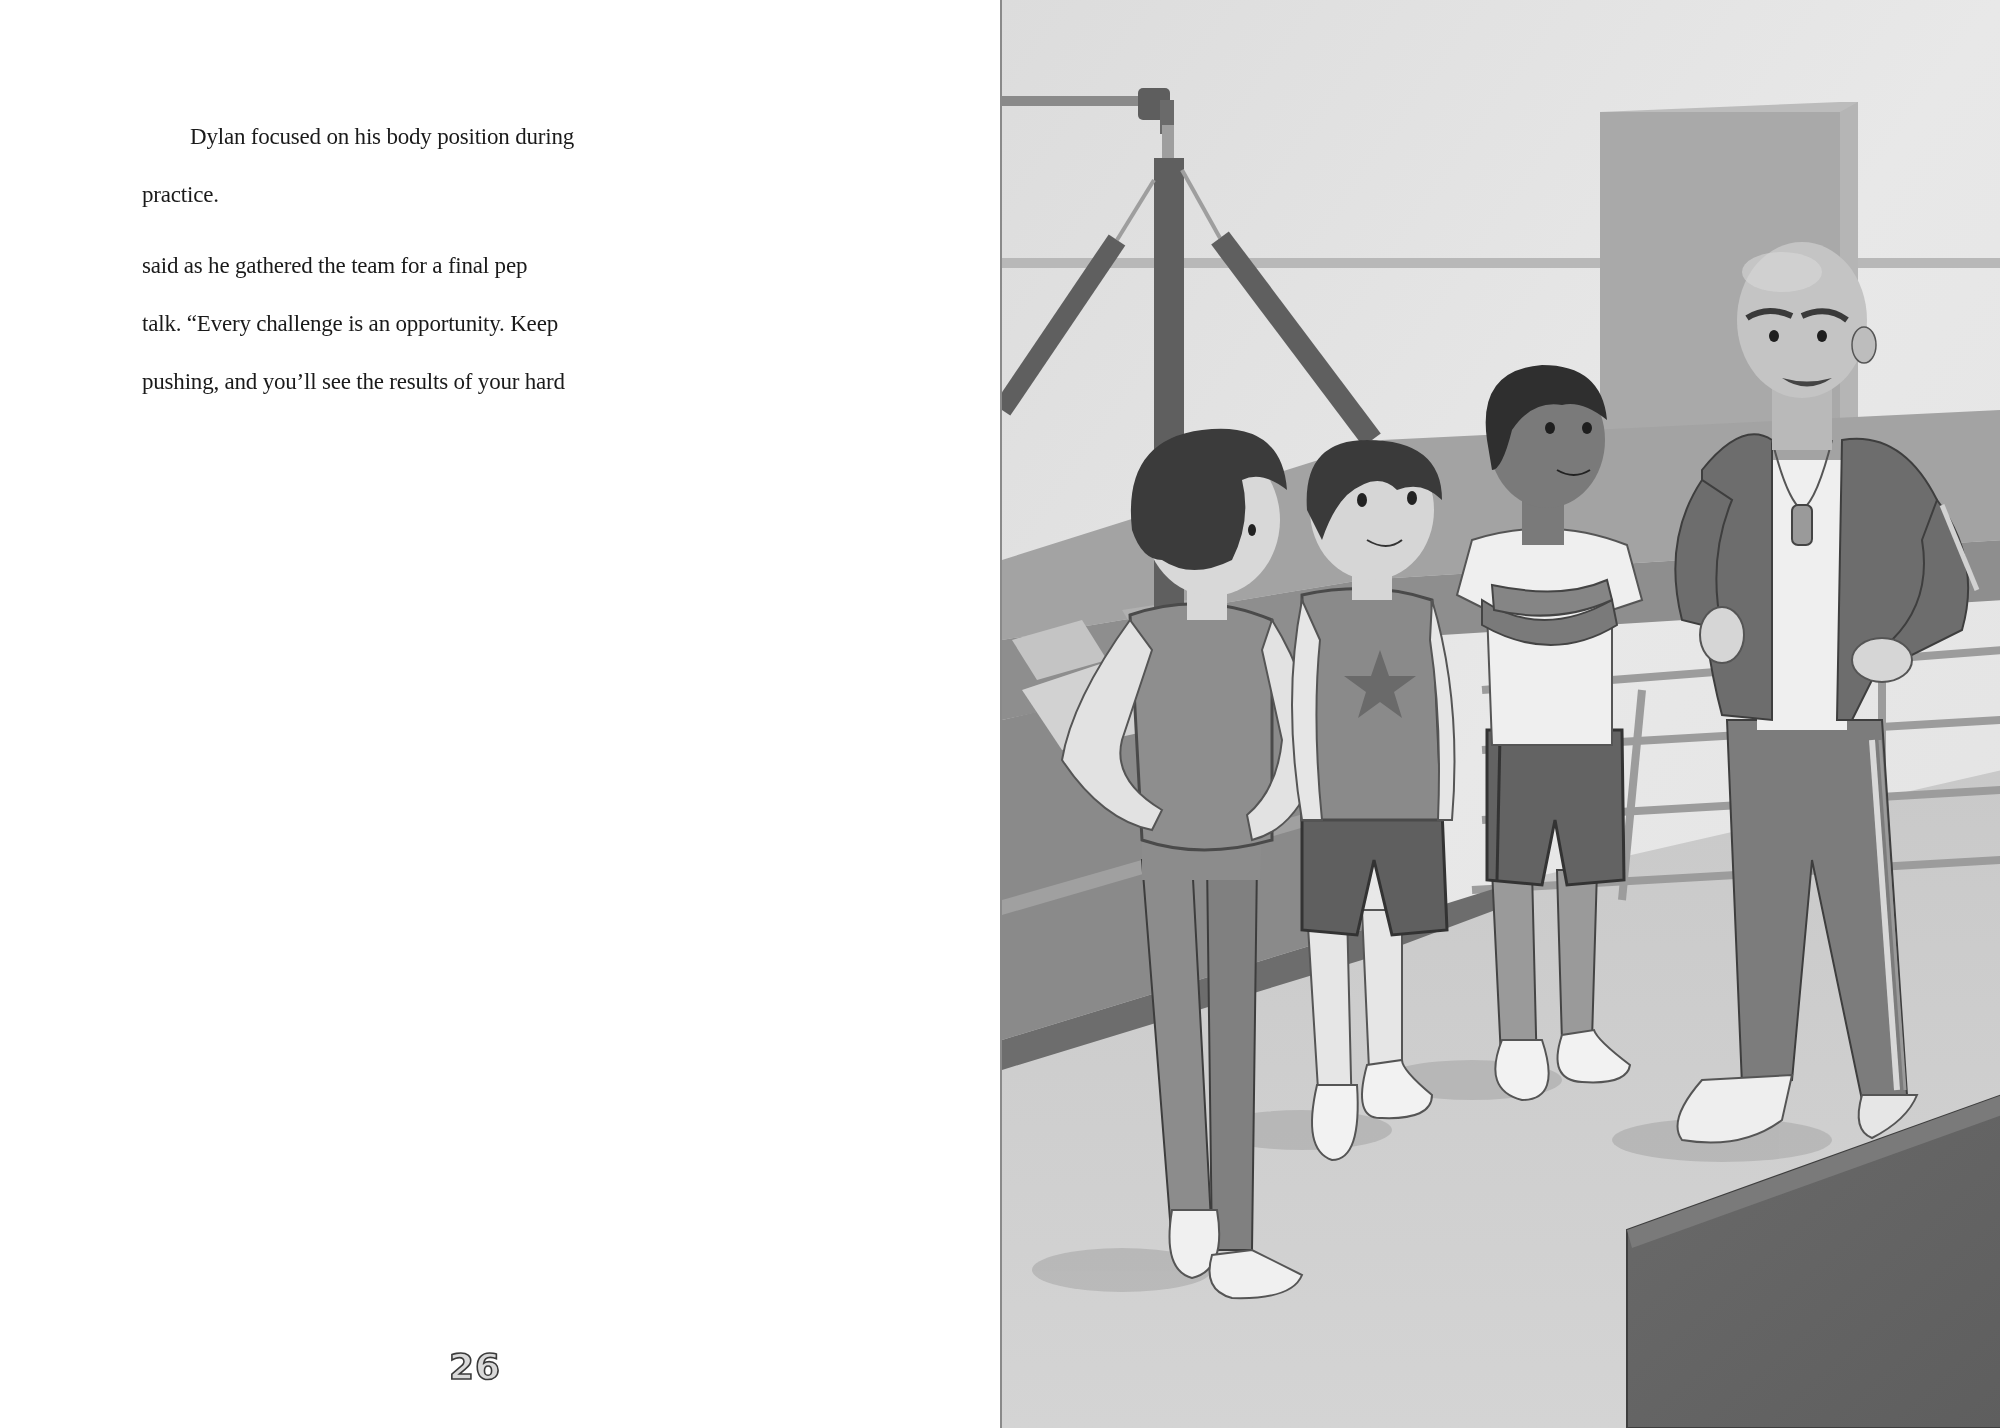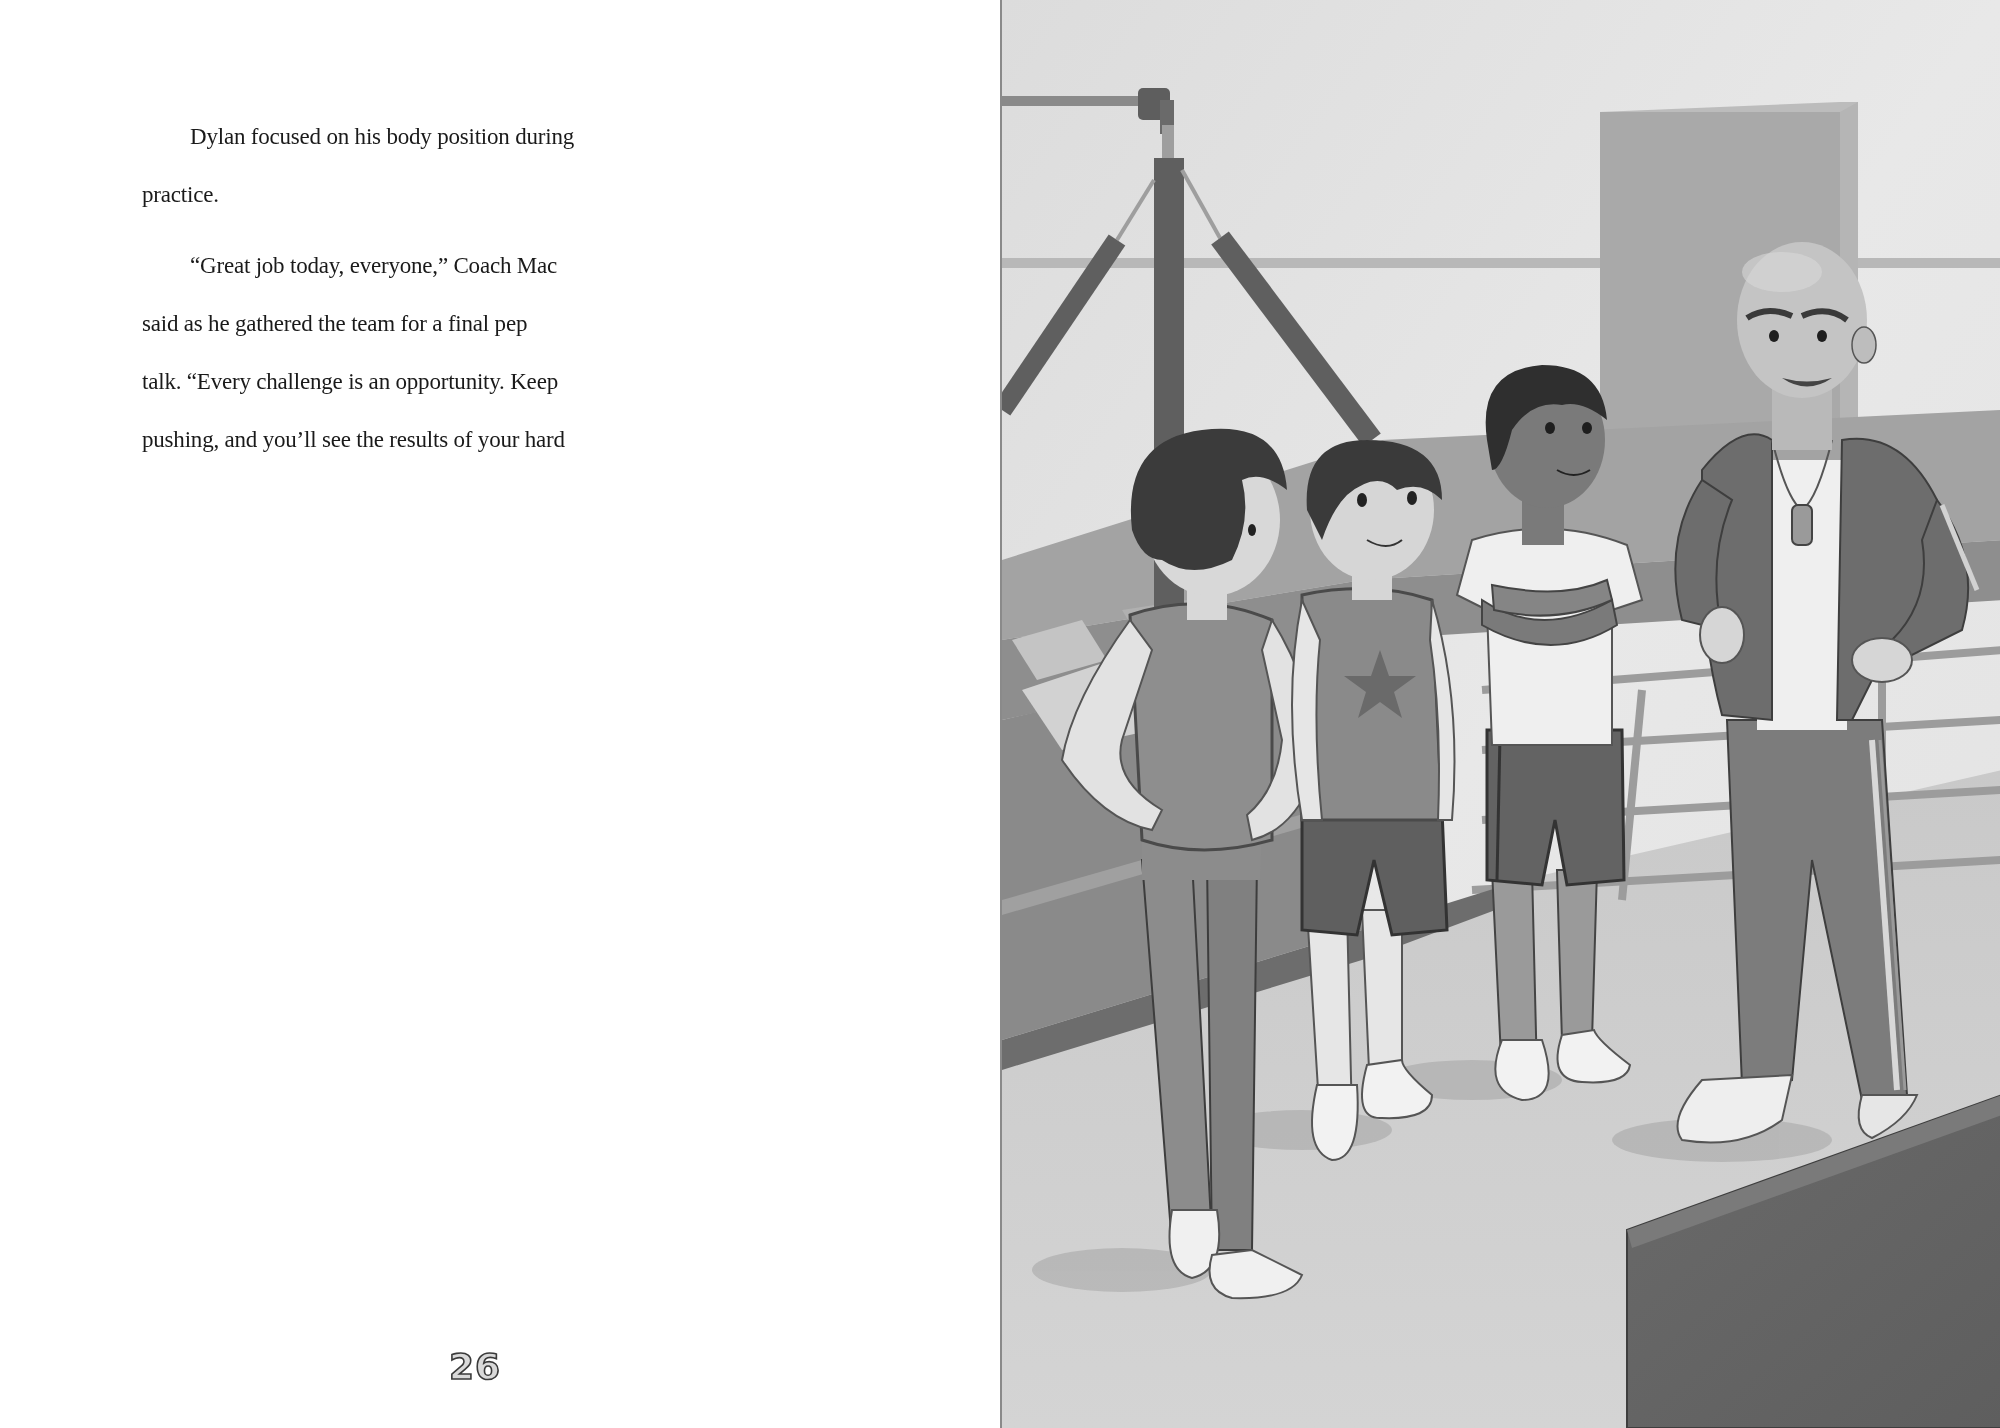--- a/index.html
+++ b/index.html
@@ -38,21 +38,20 @@
 
 <div class="spread">
 
   <div class="left-page">
     <div class="text-block">
       <div class="para-box">
         <span class="line first">Dylan focused on his body position during</span>
         <span class="line">practice.</span>
       </div>
       <div class="para-box">
-        <span class="line first">“Great job today, everyone,” Coach Mac</span>
         <span class="line">said as he gathered the team for a final pep</span>
         <span class="line">talk. “Every challenge is an opportunity. Keep</span>
         <span class="line">pushing, and you’ll see the results of your hard</span>
       </div>
     </div>
     <div class="page-number">26</div>
   </div>
 
   <div class="right-page">
     <svg width="1000" height="1428" viewBox="0 0 1000 1428">

